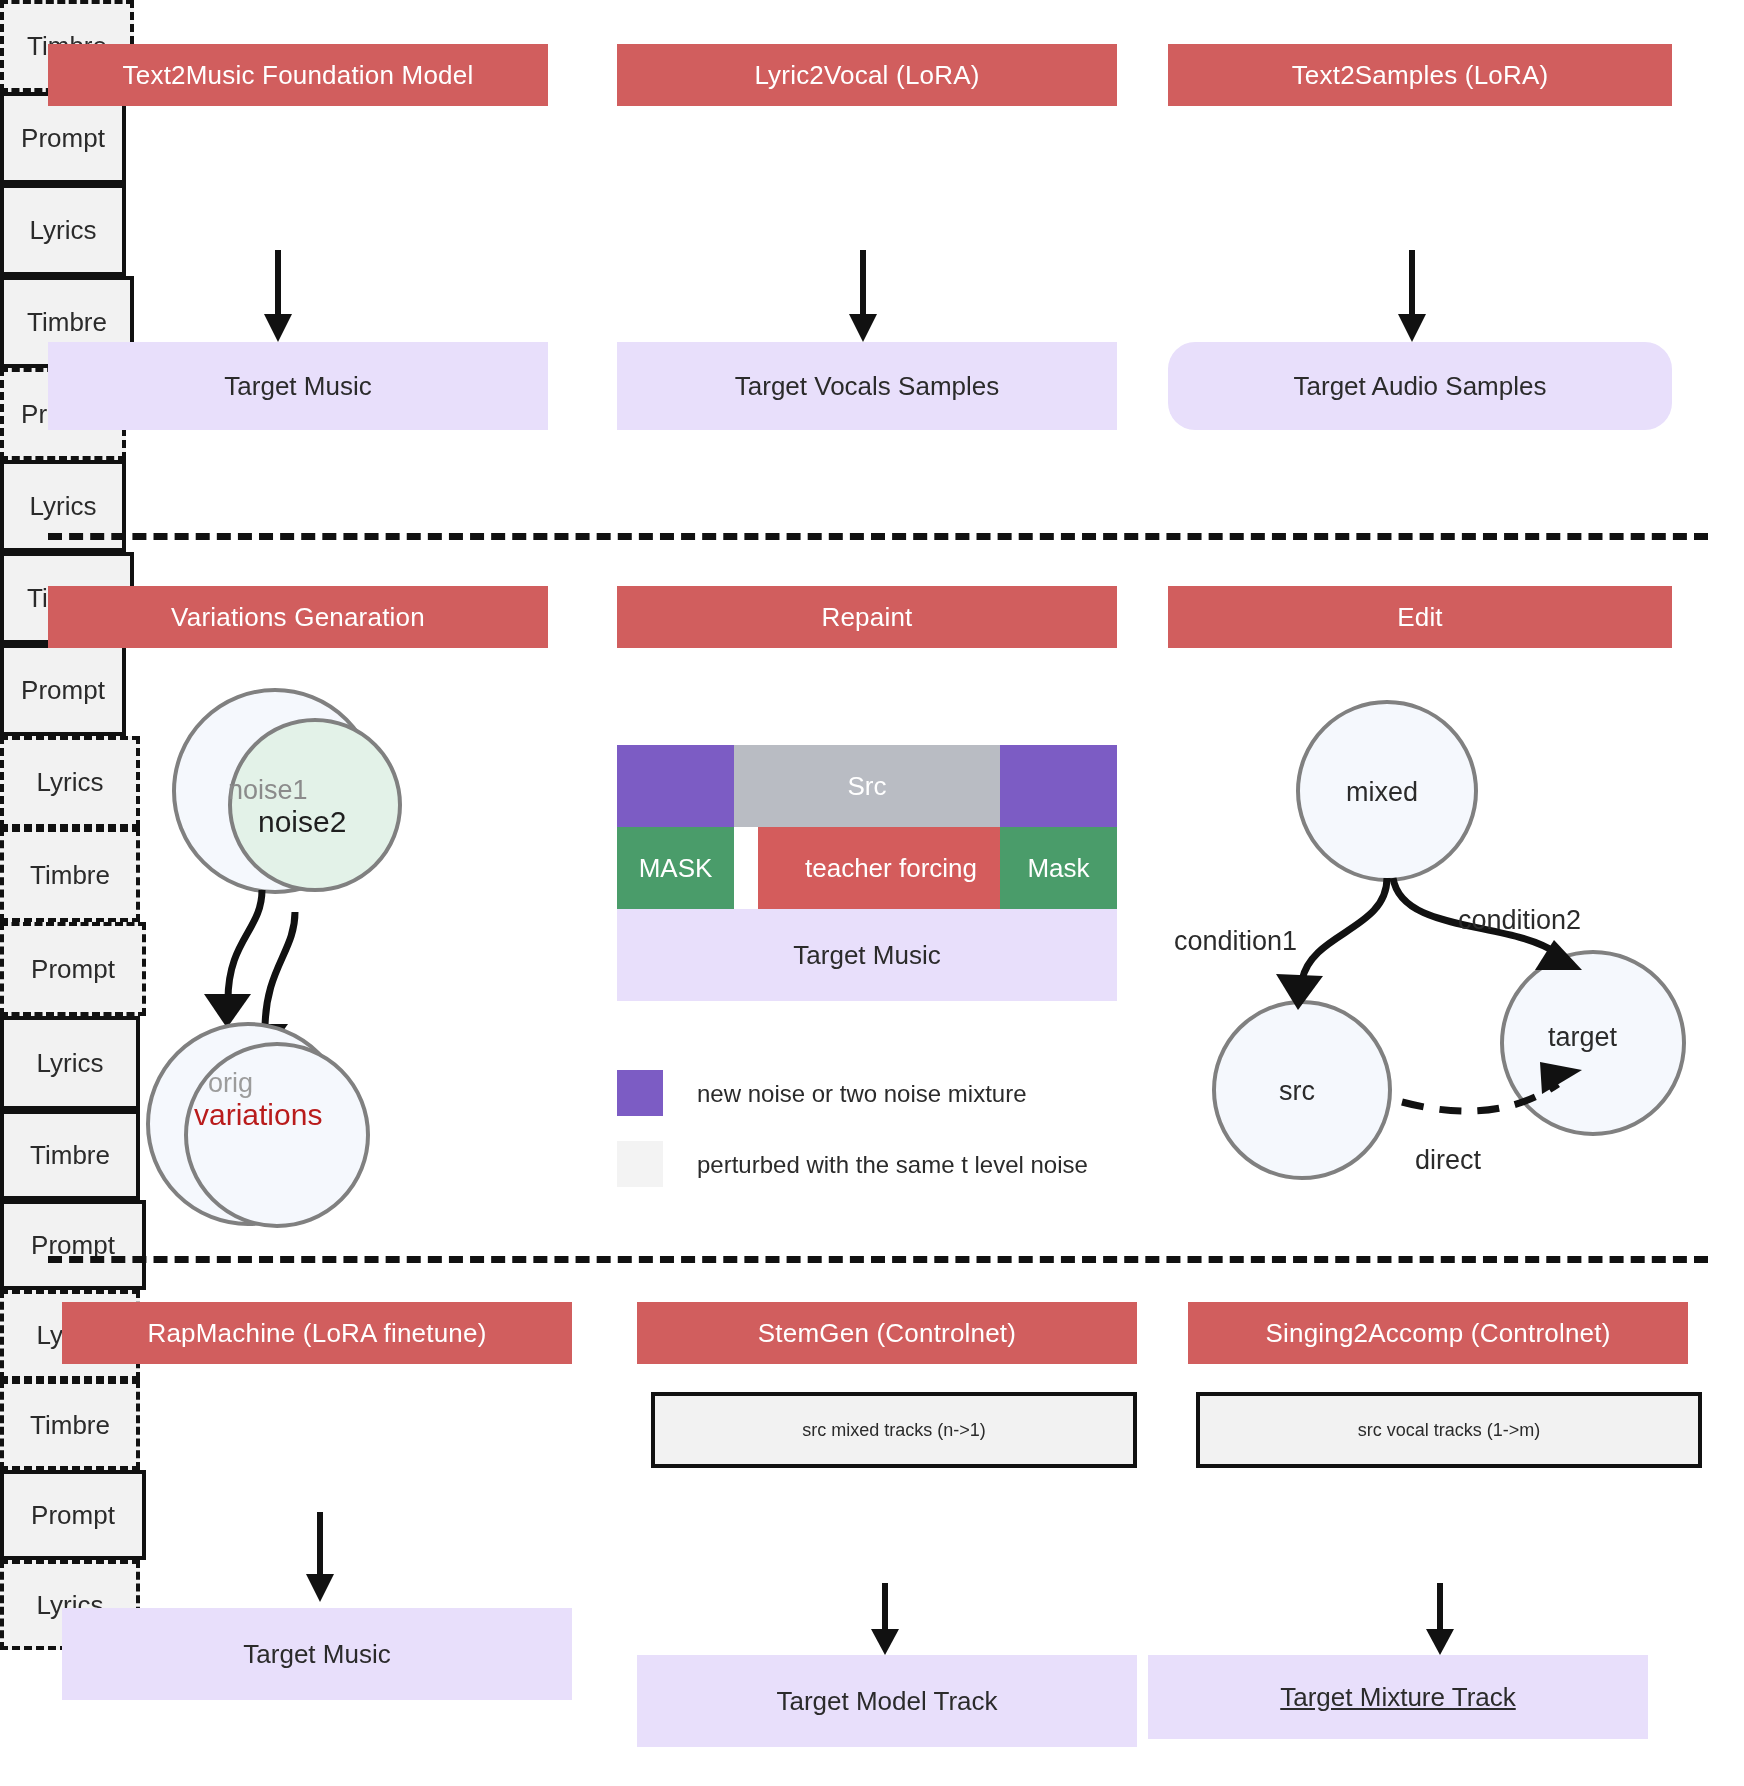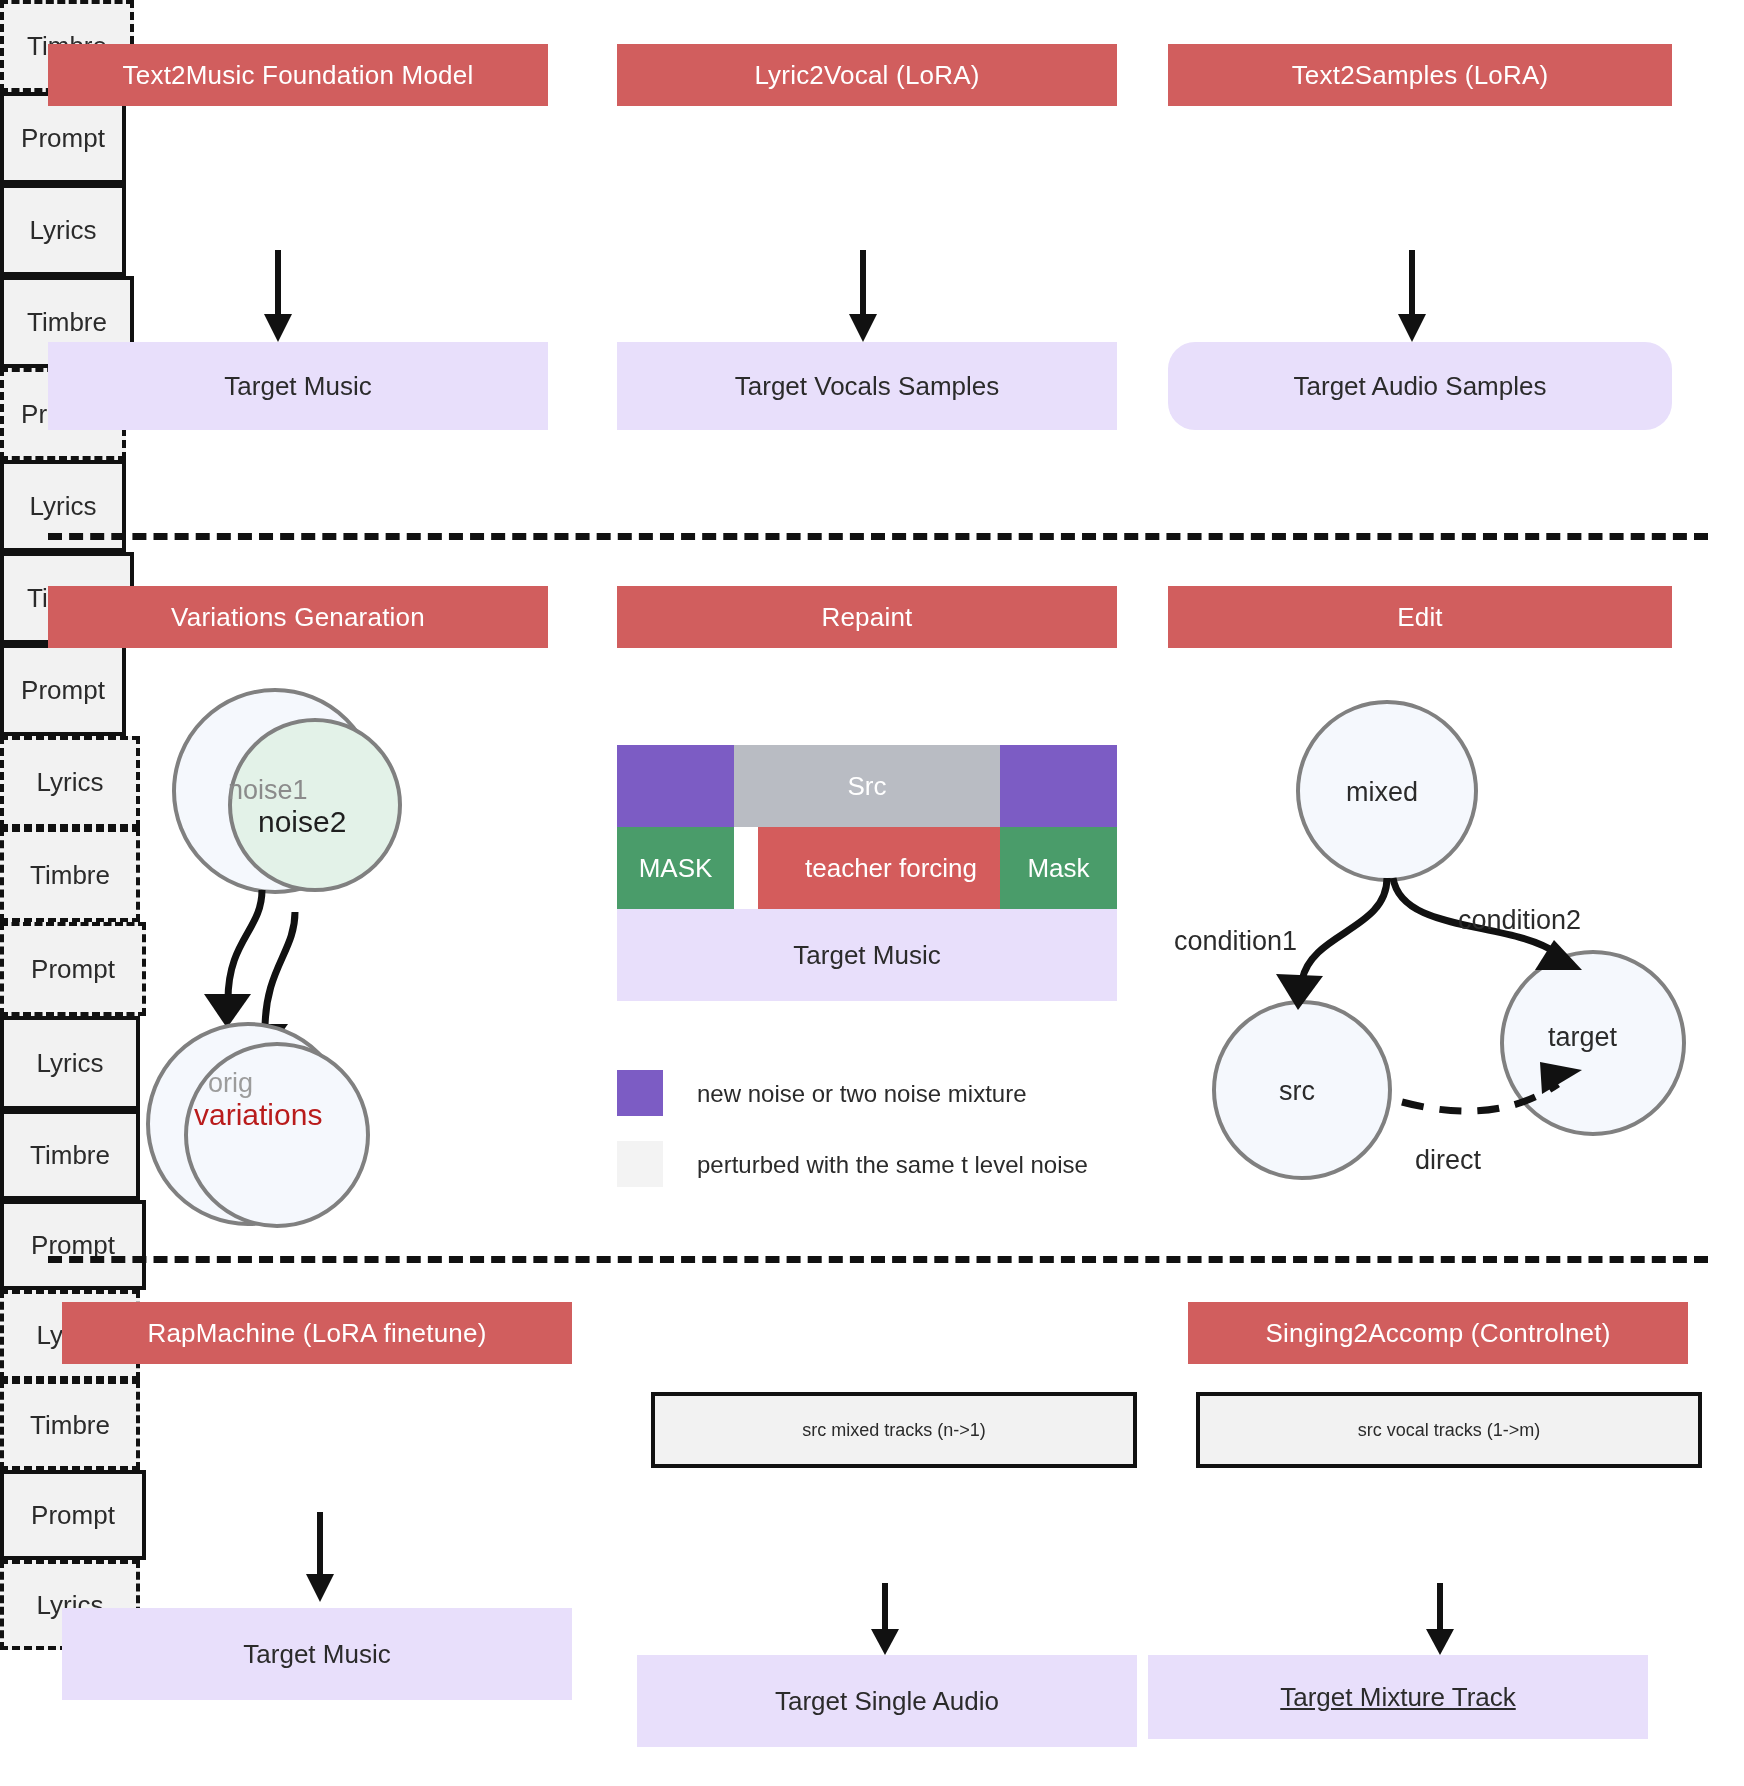--- a/index.html
+++ b/index.html
@@ -186,38 +186,41 @@
       <span>Lyrics</span>
     </div>
   <svg class="arrow-svg" style="left:290px;top:1512px;width:60px;height:90px;" viewBox="0 0 60 90">
     <line x1="30" y1="0" x2="30" y2="70" stroke="#111" stroke-width="6"></line>
     <polygon points="30,90 16,62 44,62" fill="#111"></polygon>
   </svg>
   <div class="target" style="position:absolute;left:62px;top:1608px;width:510px;height:92px;">
       <span>Target Music</span>
     </div>
 
+  <div class="panel" style="left:637px;top:1302px;width:500px;">
+    <div class="hdr">StemGen (Controlnet)</div>
+  </div>
   <div class="wide" style="position:absolute;left:651px;top:1392px;width:486px;height:76px;">
       <span>src mixed tracks (n-&gt;1)</span>
     </div>
   <div class="chip" style="left:651px;top:1487px;width:140px;height:90px;">
       <span>Timbre</span>
     </div>
   <div class="chip" style="left:811px;top:1487px;width:146px;height:90px;">
       <span>Prompt</span>
     </div>
   <div class="chip dash" style="left:997px;top:1487px;width:140px;height:90px;">
       <span>Lyrics</span>
     </div>
   <svg class="arrow-svg" style="left:855px;top:1583px;width:60px;height:72px;" viewBox="0 0 60 72">
     <line x1="30" y1="0" x2="30" y2="52" stroke="#111" stroke-width="6"></line>
     <polygon points="30,72 16,46 44,46" fill="#111"></polygon>
   </svg>
   <div class="target" style="position:absolute;left:637px;top:1655px;width:500px;height:92px;">
-      <span>Target Single Audio</span>
+      <span>Target Model Track</span>
     </div>
 
   <div class="panel" style="left:1188px;top:1302px;width:500px;">
     <div class="hdr">Singing2Accomp (Controlnet)</div>
   </div>
   <div class="wide" style="position:absolute;left:1196px;top:1392px;width:506px;height:76px;">
       <span>src vocal tracks (1-&gt;m)</span>
     </div>
   <div class="chip dash" style="left:1196px;top:1487px;width:140px;height:90px;">
       <span>Timbre</span>

